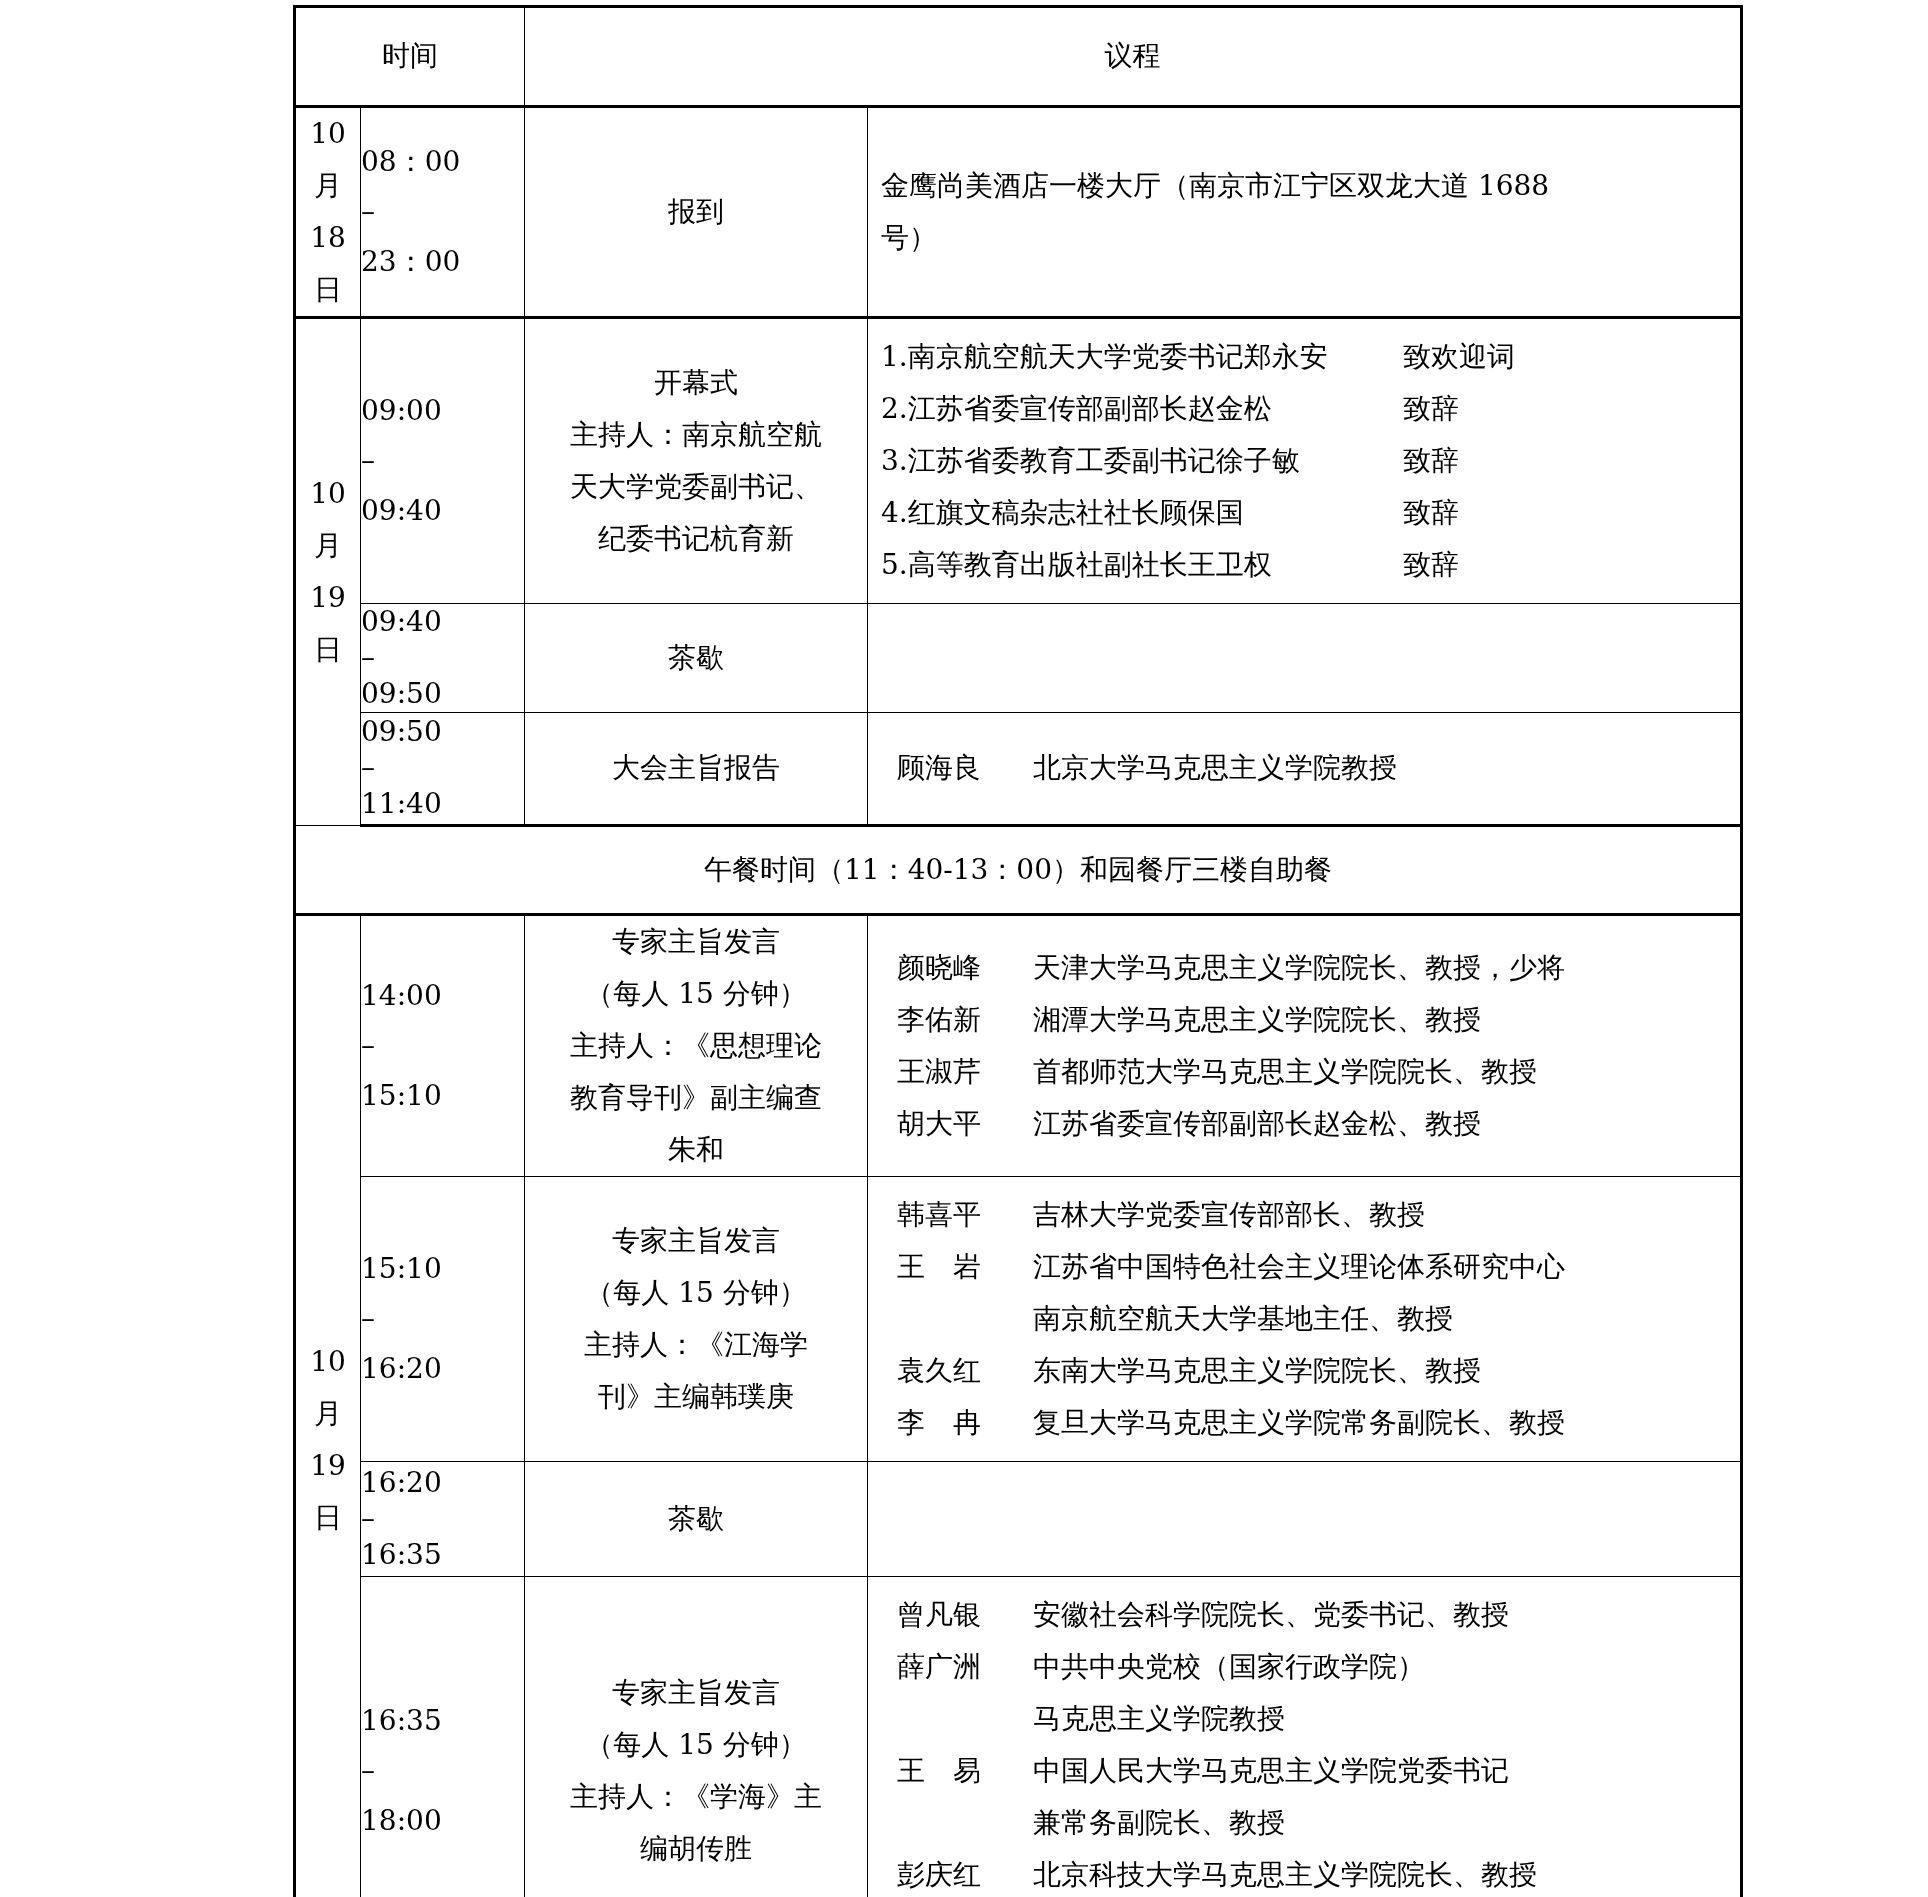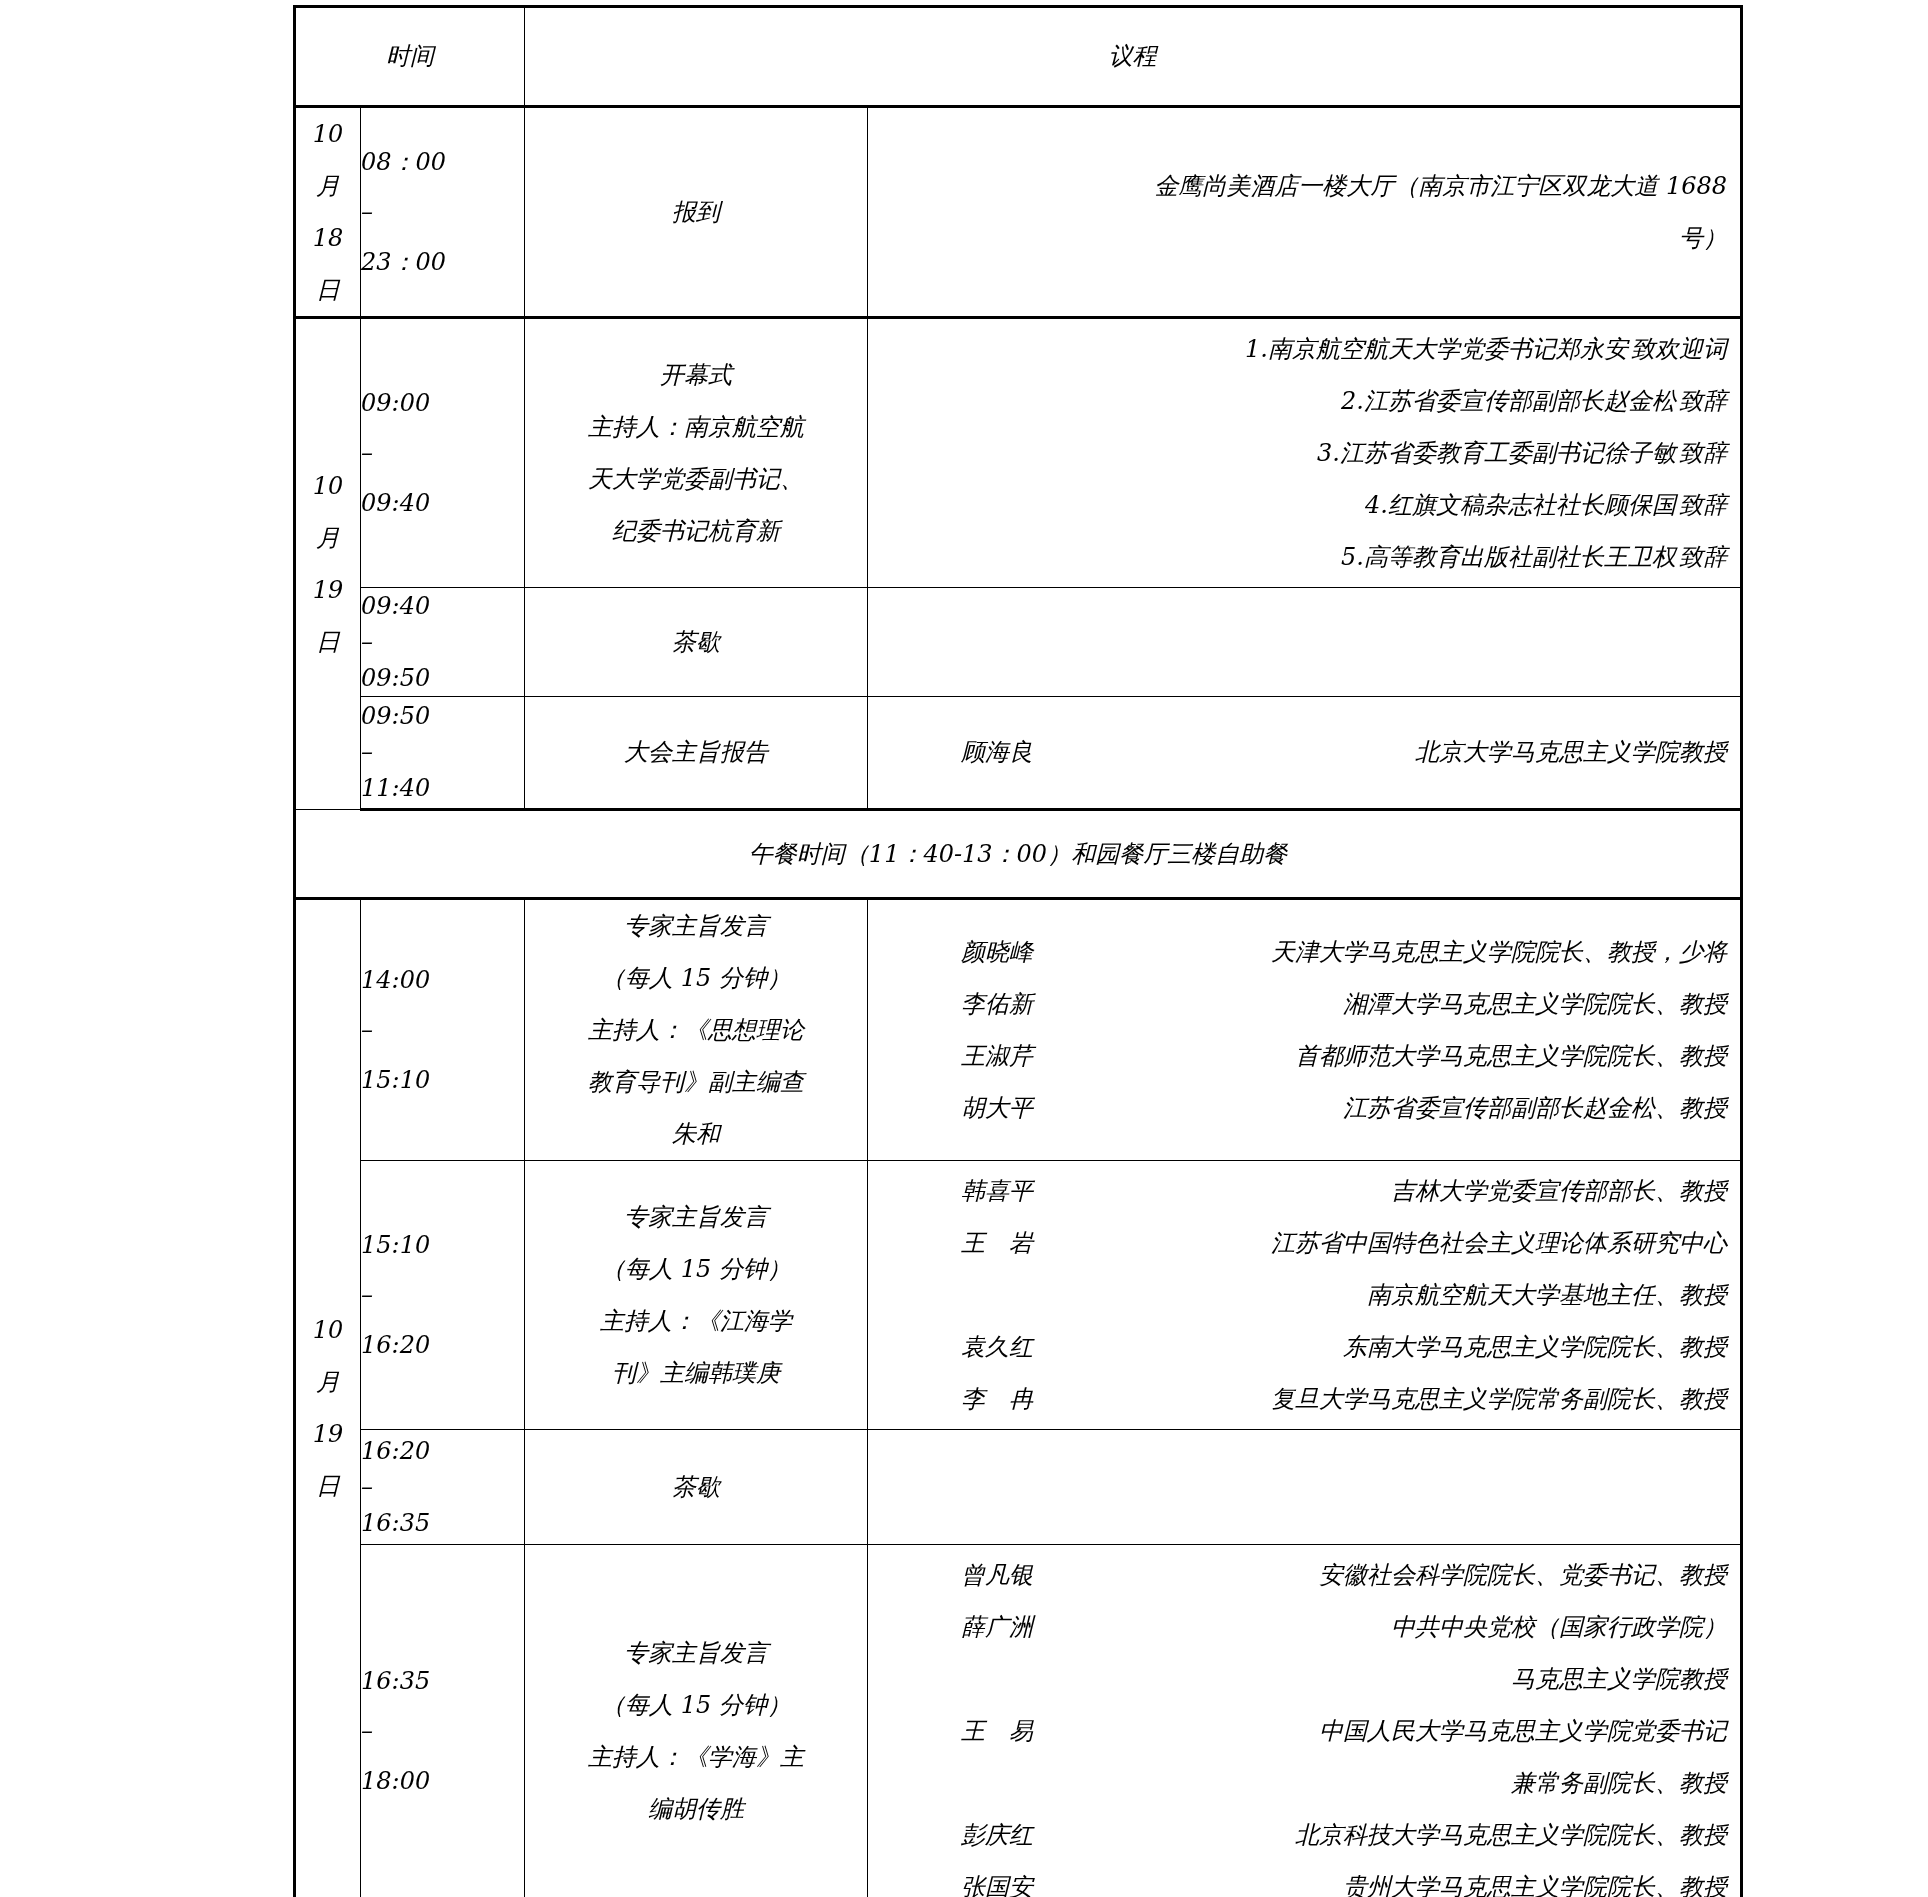--- a/index.html
+++ b/index.html
@@ -1,28 +1,28 @@
 <!DOCTYPE html>
 <html style="font-size:13px"><head>
 <meta charset="utf-8">
 <style>
   html,body{margin:0;padding:0;background:#ffffff;}
   .page{position:relative;width:1929px;height:1897px;background:#ffffff;color:#000;
         font-family:"DejaVu Serif","Liberation Serif",serif;}
   table.schedule{position:absolute;left:293px;top:4.9px;width:1446px;
         border-collapse:collapse;table-layout:fixed;border:3.2px solid #000;}
-  td{border:1.6px solid #000;vertical-align:middle;font-size:24px;padding:0;overflow:hidden;font-style:italic;}
+  td{border:1.6px solid #000;vertical-align:middle;font-size:28px;padding:0;overflow:hidden;}
   .sec-b{border-bottom-width:3.2px;}
   .pre{white-space:pre;}
   .hdr{text-align:center;}
   .date{text-align:center;line-height:52px;}
   .time{text-align:left;line-height:50px;}
   .time.tight{line-height:36px;}
   .act{padding:0 9.7px;line-height:52px;text-align:center;}
-  .agd{padding:4px 13px;line-height:52px;text-align:right;}
+  .agd{padding:12px 13px;line-height:52px;}
   .lunch{text-align:center;}
   .agenda-line{line-height:52px;white-space:pre;}
   .agenda-line .left{display:inline-block;min-width:519px;margin-right:3px;white-space:pre;}
   .spk{display:flex;line-height:52px;margin-left:16px;}
   .spk .spk-name{flex:0 0 136px;white-space:pre;}
   .spk .spk-affil{flex:1;white-space:pre;}
 </style>
 </head>
 <body>
 

